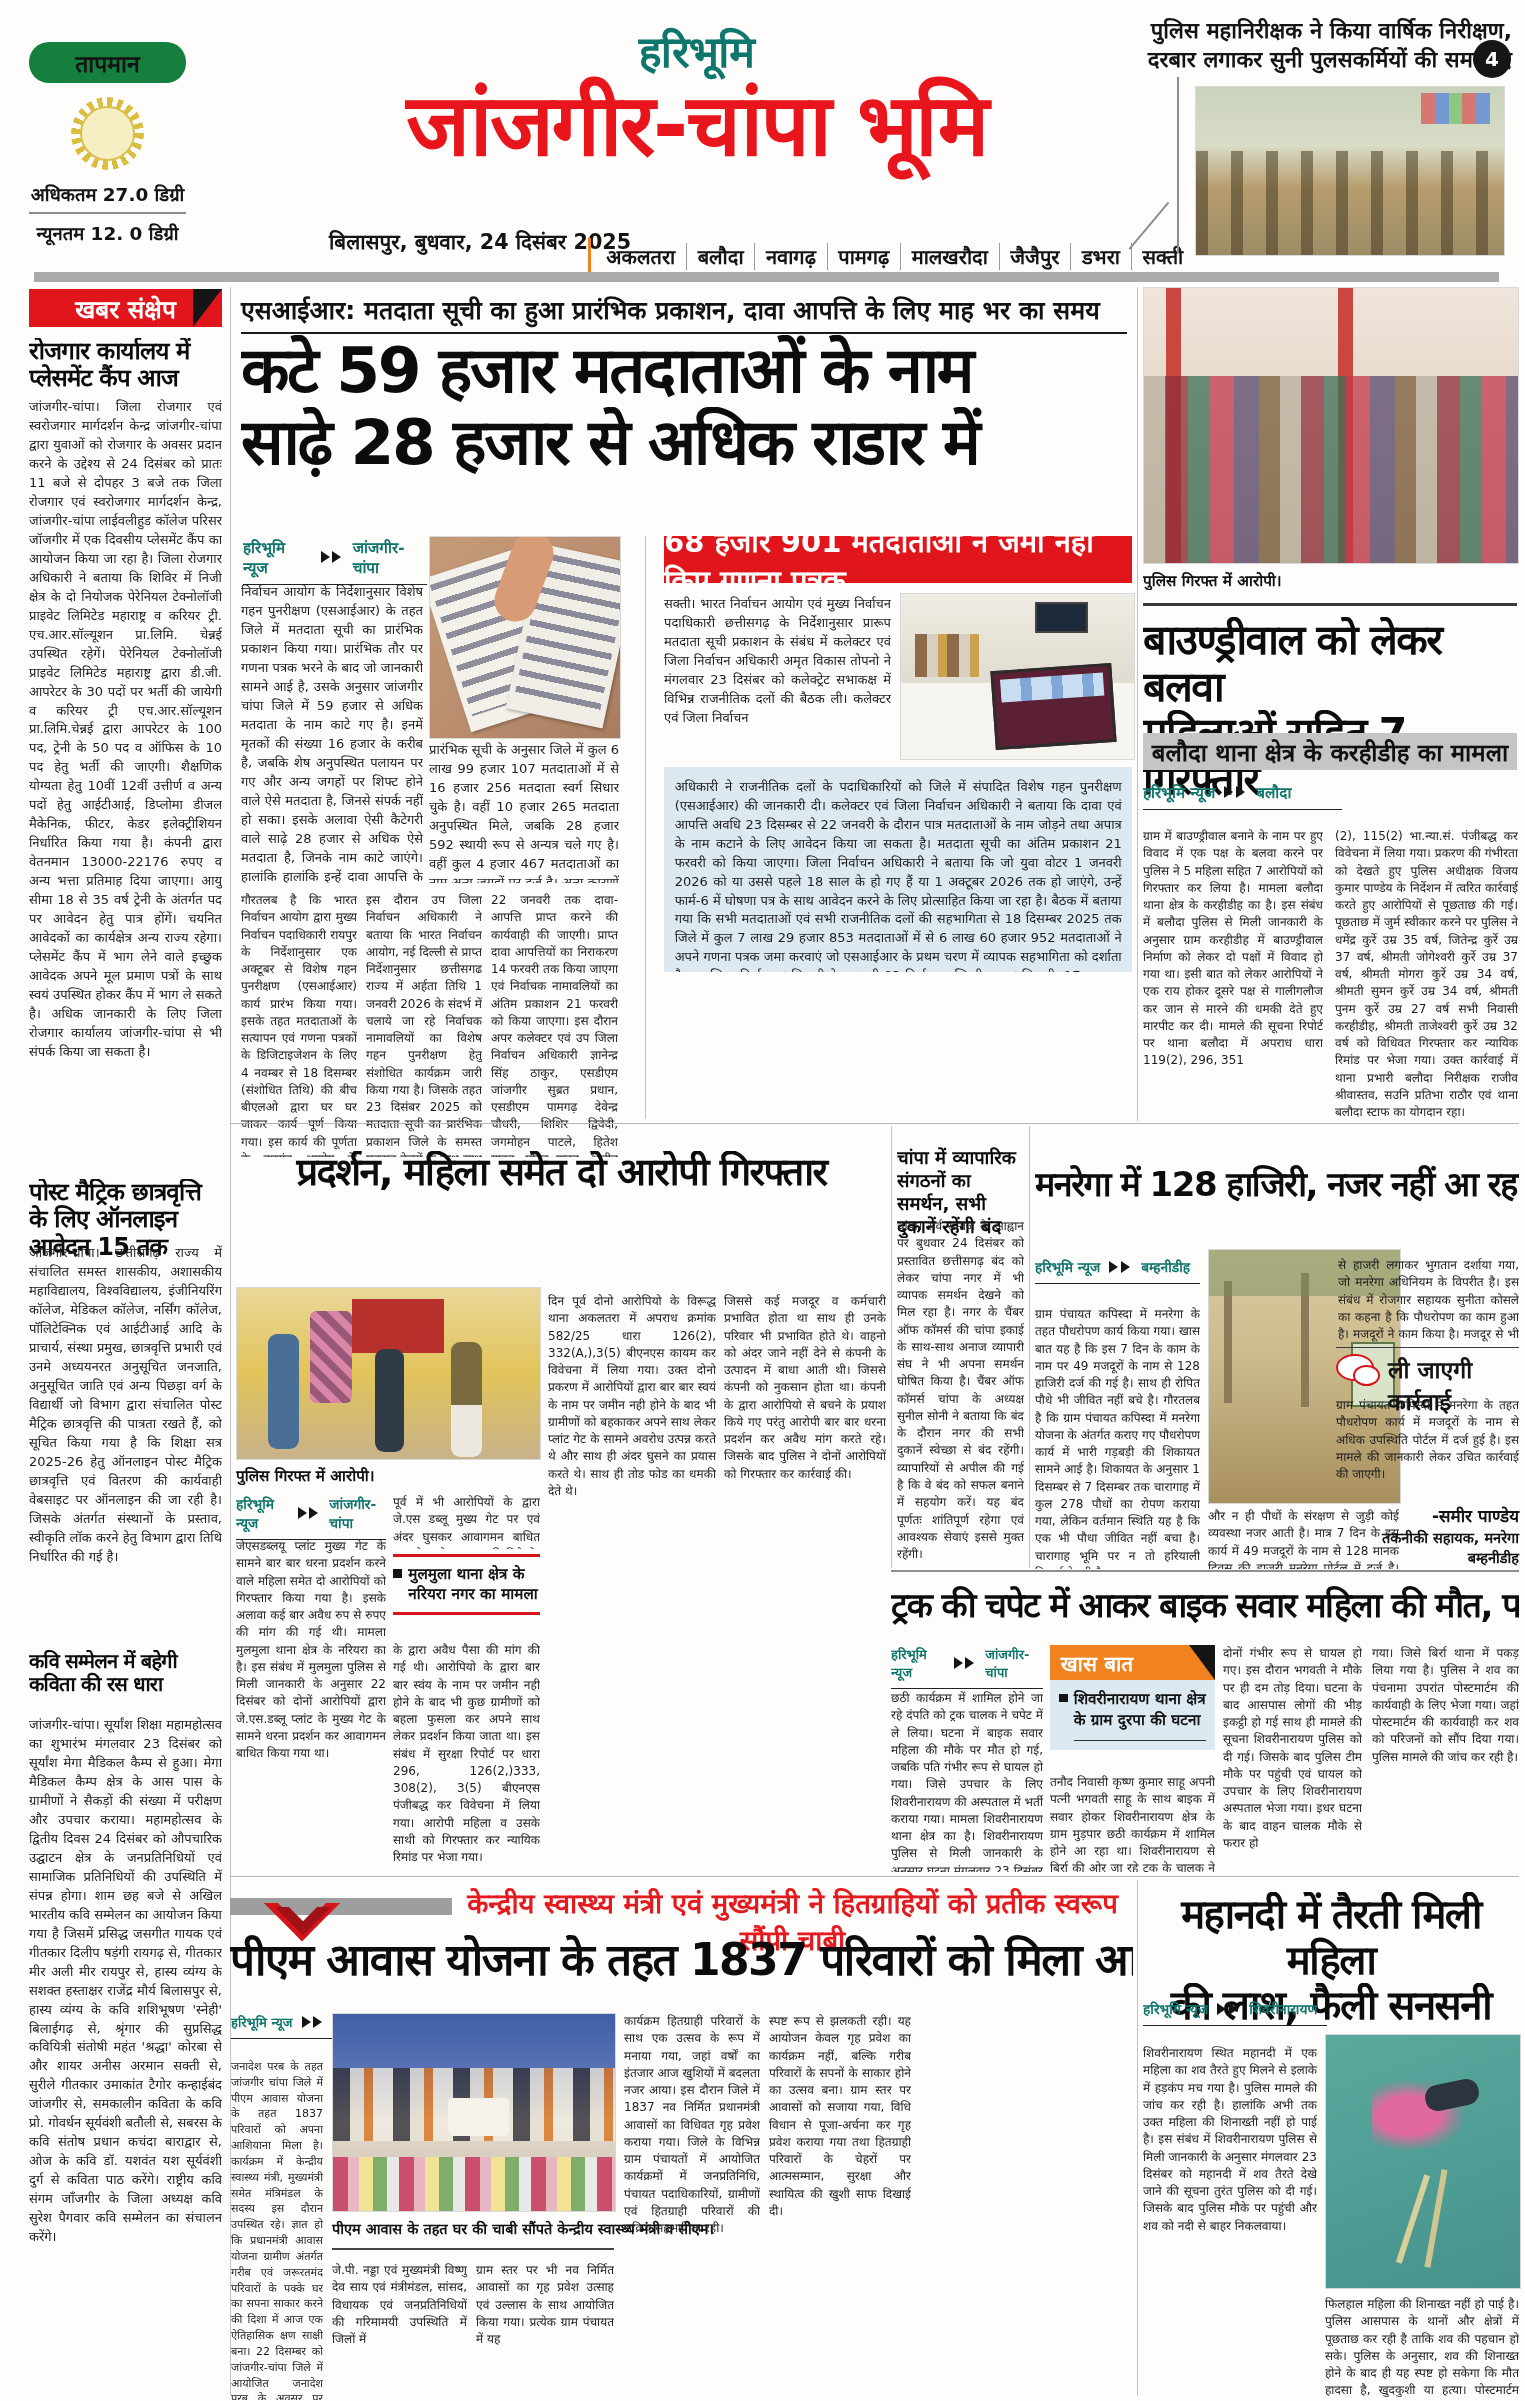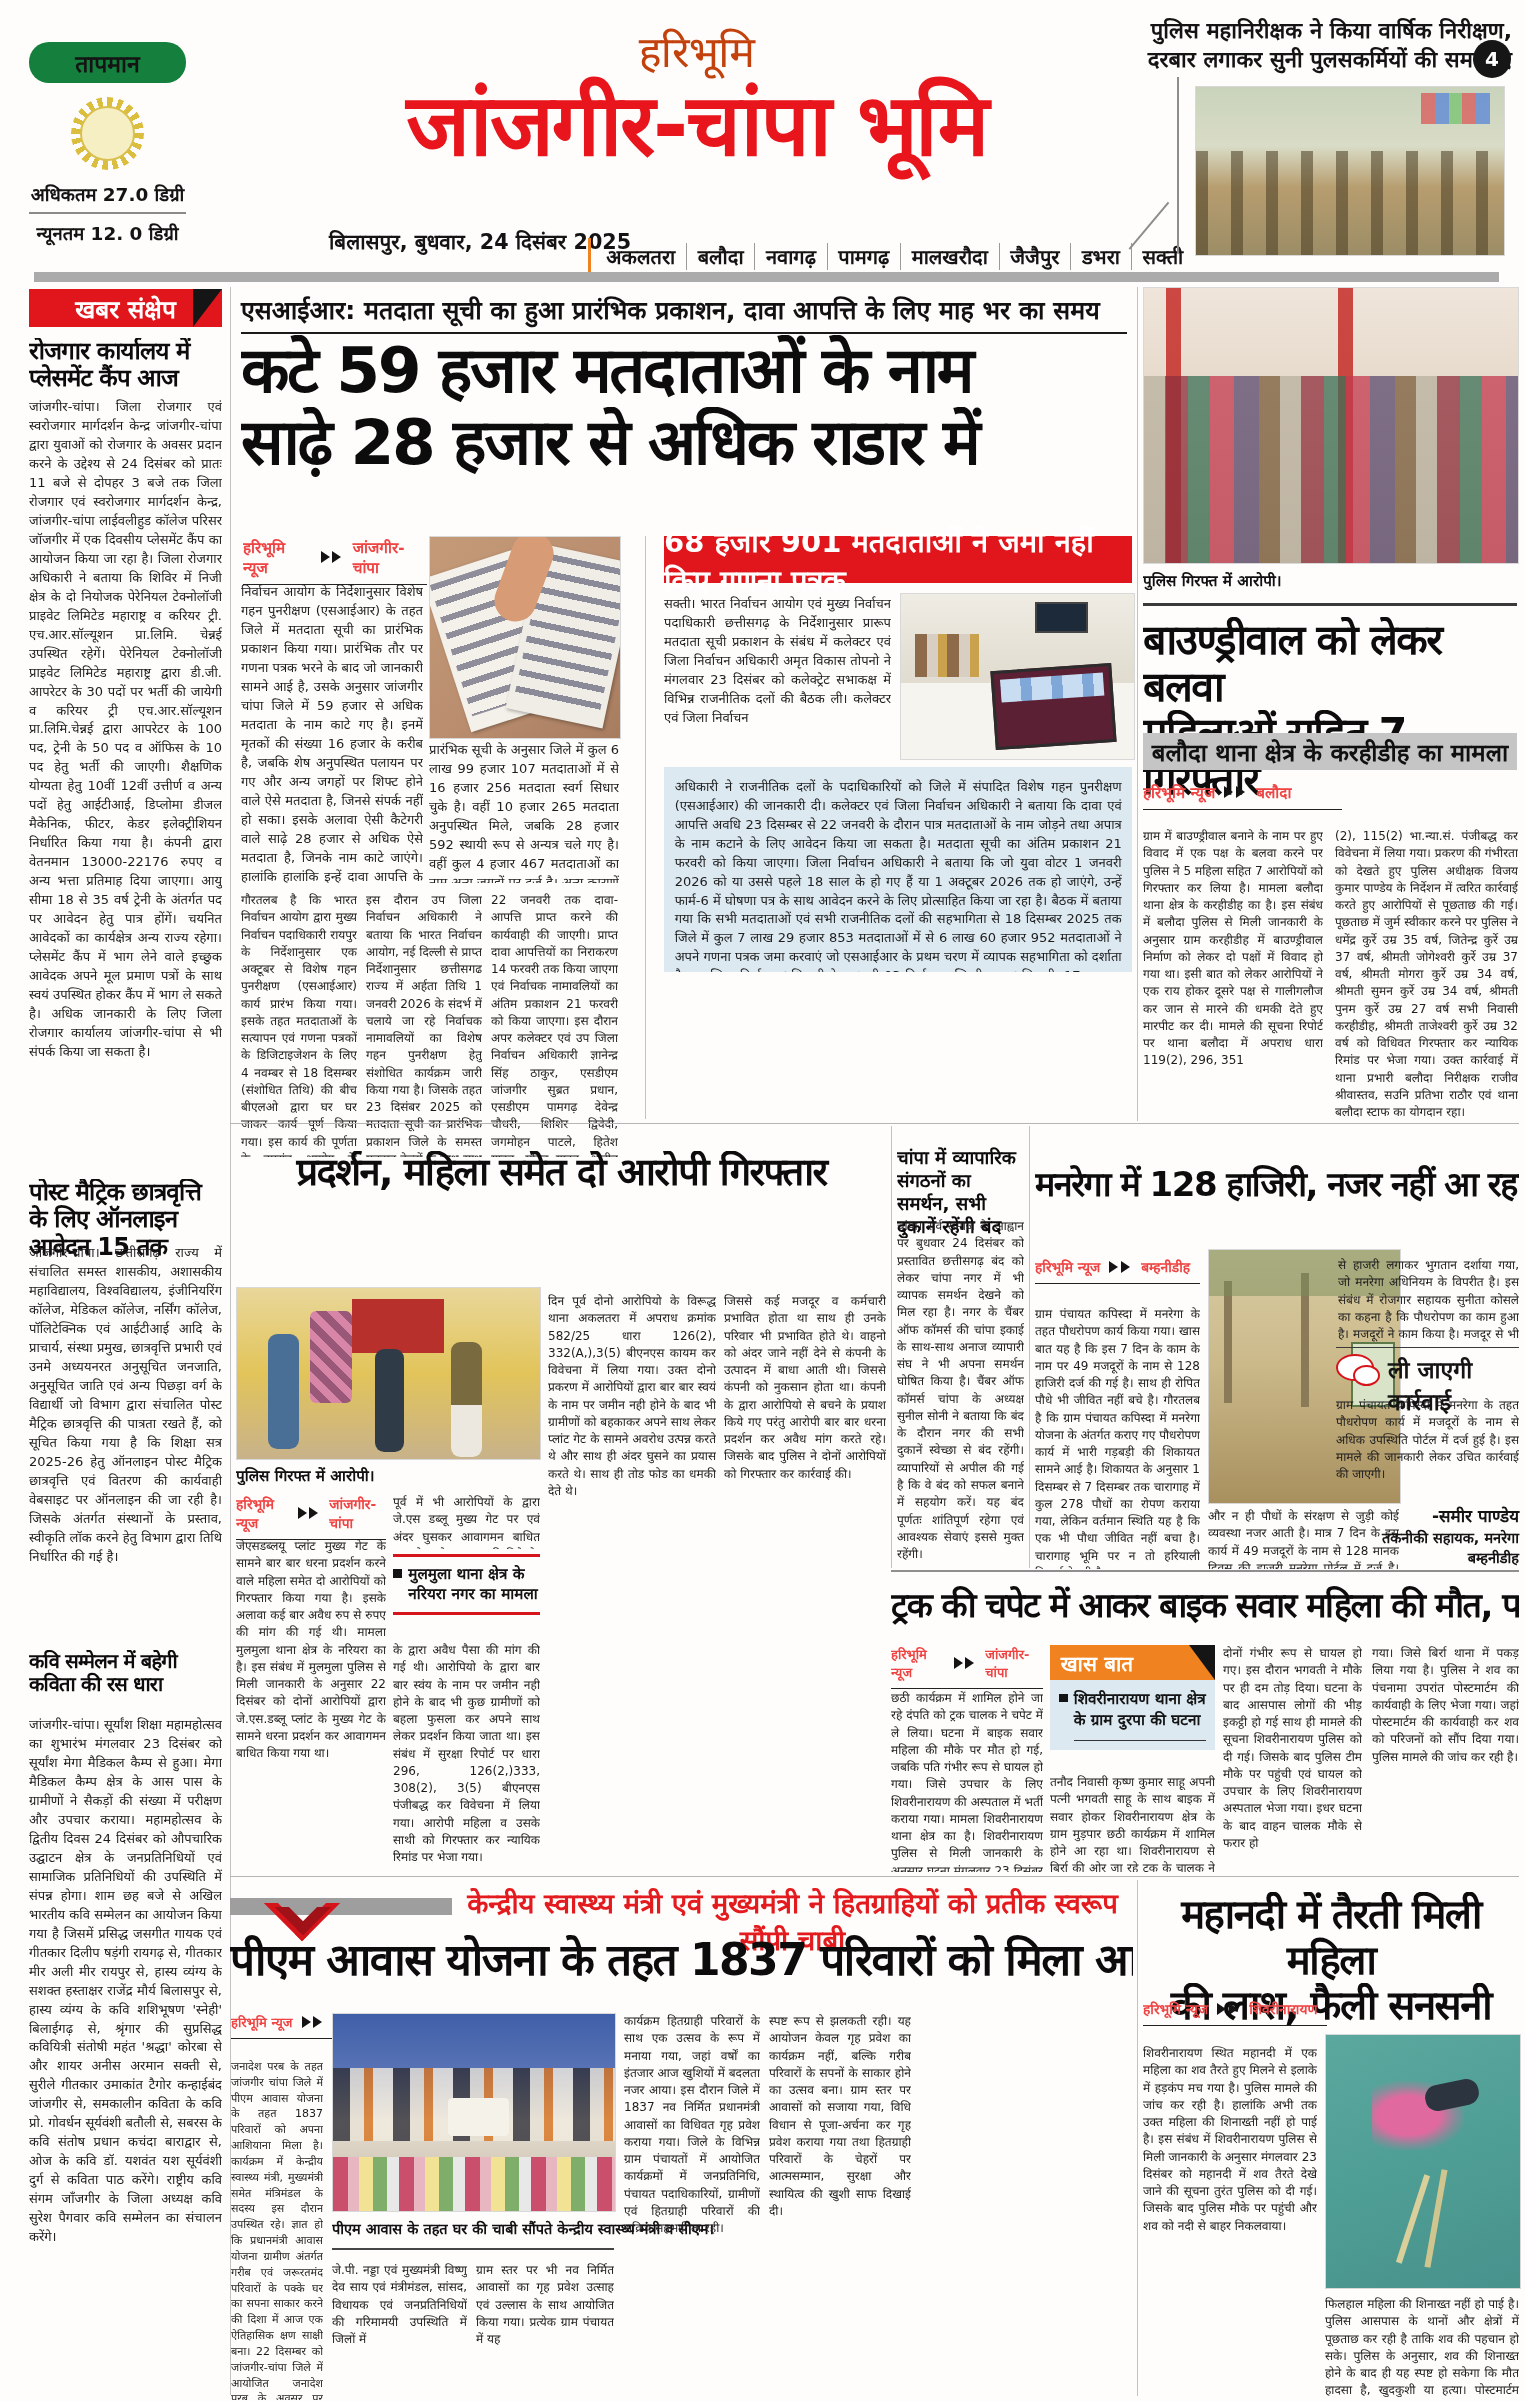--- a/index.html
+++ b/index.html
@@ -4,21 +4,21 @@
 <style>
   html,body{margin:0;padding:0;background:#e9e9e9;}
   .page{position:relative;width:1525px;height:2401px;background:#fffdfb;margin:0 auto;
         font-family:"DejaVu Sans","Liberation Sans",sans-serif;color:#141414;overflow:hidden;}
   .abs{position:absolute;}
   .body-text{font-size:13px;line-height:1.46;text-align:justify;overflow:hidden;color:#1d1d1d;}
   .body-sm{font-size:12px;line-height:1.44;text-align:justify;overflow:hidden;color:#1d1d1d;}
   .headline{font-weight:bold;color:#0c0c0c;letter-spacing:-0.8px;line-height:1.14;overflow:hidden;}
   .kicker{font-weight:bold;color:#111;}
   .caption{font-weight:bold;font-size:15.3px;color:#111;overflow:hidden;}
-  .byline{display:flex;align-items:center;gap:9.2px;font-weight:bold;font-size:15.3px;color:#ef4444;
+  .byline{display:flex;align-items:center;gap:9.2px;font-weight:bold;font-size:15.3px;color:#0f766e;
           border-bottom:1.5px solid #222;padding-bottom:6.9px;overflow:hidden;}
   .ff{display:inline-flex;align-items:center;}
   .ff i{display:inline-block;width:0;height:0;border-top:6.1px solid transparent;border-bottom:6.1px solid transparent;
         border-left:9.2px solid #141414;margin-right:2.3px;}
   .vrule{position:absolute;width:0.8px;background:#c2c2c2;}
   .hrule{position:absolute;height:0.8px;background:#b5b5b5;}
   .photo{position:absolute;overflow:hidden;border:0.8px solid #d8d8d8;}
   .redbox{background:#e0161c;color:#fff;font-weight:bold;display:flex;align-items:center;justify-content:center;}
   .graybar{background:#c5c5c5;color:#101010;font-weight:bold;display:flex;align-items:center;justify-content:center;}
   .bluebox{background:#dde9f1;}
@@ -41,21 +41,21 @@
   <div class="abs" style="left:29px;top:42px;width:157px;height:226px;">
     <div style="background:#15803d;border-radius:20px;text-align:center;font-weight:bold;font-size:23px;padding:4.6px 0;">तापमान</div>
     <div class="sun" style="width:73px;height:73px;margin:13.8px auto 10.7px;">
         <div class="core"></div>
       </div>
     <div style="font-weight:bold;font-size:18.4px;text-align:center;padding-bottom:6.1px;border-bottom:2.3px solid #8a8a8a;">अधिकतम 27.0 डिग्री</div>
     <div style="font-weight:bold;font-size:18.4px;text-align:center;padding-top:6.1px;">न्यूनतम 12. 0 डिग्री</div>
   </div>
 
   <div class="abs" style="left:268px;top:21.4px;width:857px;text-align:center;">
-    <div style="color:#c2410c;font-weight:normal;font-size:43px;letter-spacing:-0.8px;">हरिभूमि</div>
+    <div style="color:#0f766e;font-weight:bold;font-size:43px;letter-spacing:-0.8px;">हरिभूमि</div>
     <div style="color:#e8151d;font-weight:bold;font-size:86px;line-height:1.05;letter-spacing:-2.3px;">जांजगीर-चांपा भूमि</div>
   </div>
 
   <div class="abs" style="left:329px;top:227px;width:398px;font-weight:bold;font-size:20.7px;">बिलासपुर, बुधवार, 24 दिसंबर 2025</div>
 
   <div class="abs" style="left:588px;top:239px;width:536px;height:35px;display:flex;align-items:center;">
     <div style="width:9.2px;height:31px;border-left:3.8px solid #f08220;border-top:3.8px solid #f08220;border-bottom:3.8px solid #f08220;margin-right:4.6px;"></div>
     <div class="cities">
       <span>अकलतरा</span>
       <span>बलौदा</span>

